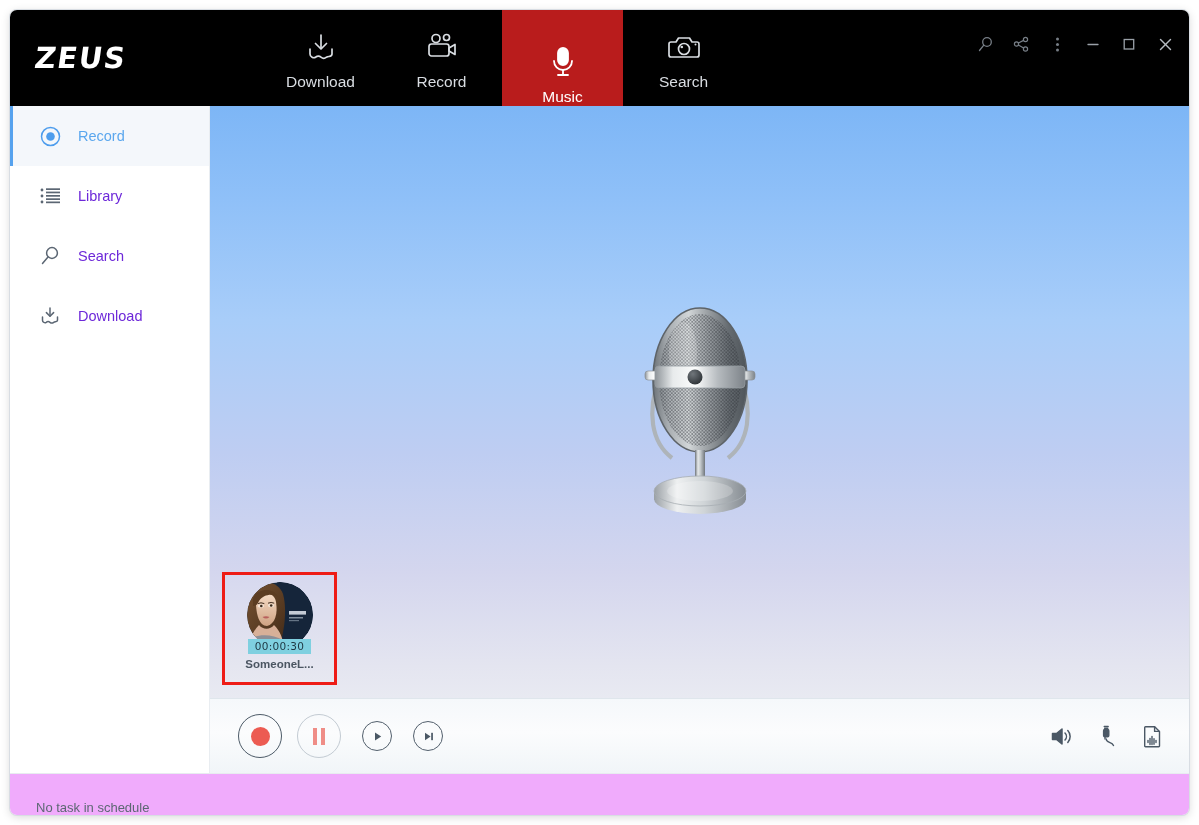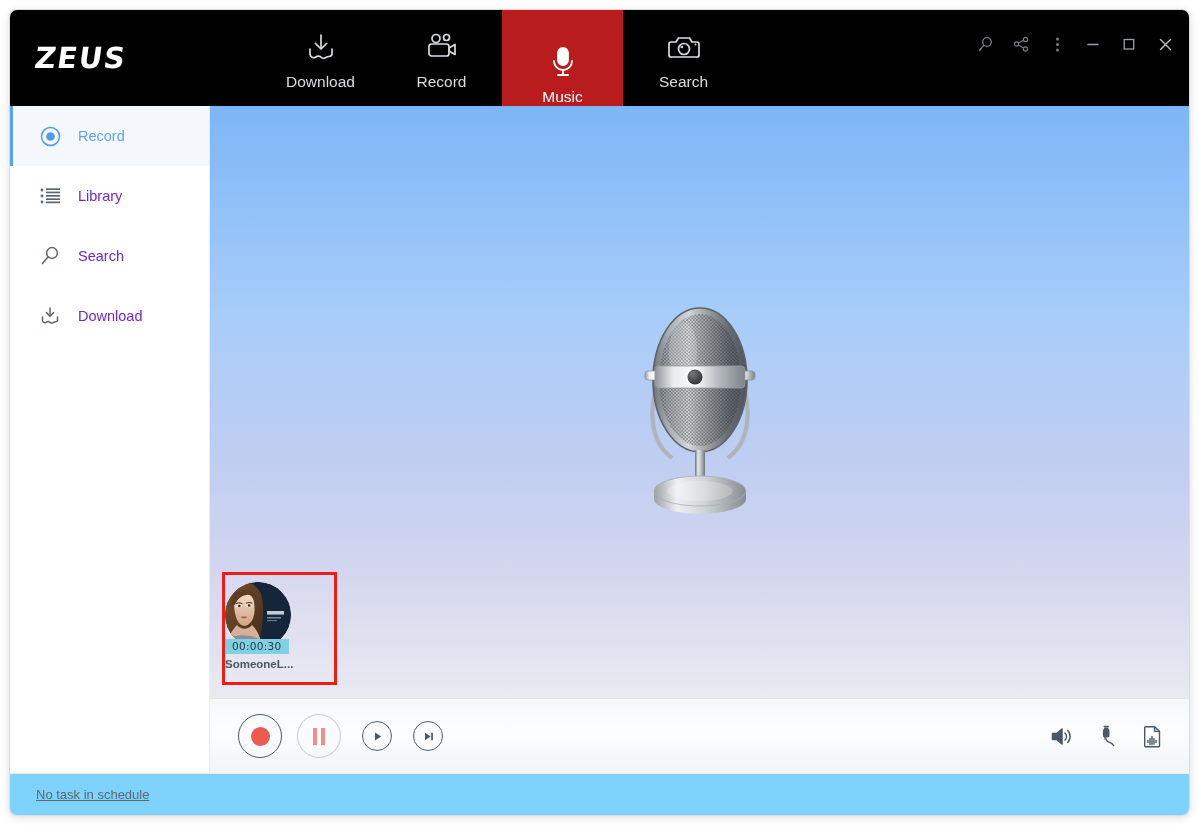--- a/index.html
+++ b/index.html
@@ -116,21 +116,21 @@
   }
 
   
   .thumb-card {
     position: absolute;
     left: 12px; bottom: 13px;
     width: 115px; height: 113px;
     border: 3px solid #ee1c16;
     background: rgba(255,255,255,0.06);
     display: flex; flex-direction: column;
-    align-items: flex-start;
+    align-items: center;
     cursor: pointer;
     padding-top: 7px;
   }
   .thumb-art {
     width: 66px; height: 66px;
     border-radius: 50%;
     overflow: hidden;
     position: relative;
     flex: 0 0 66px;
   }
@@ -175,27 +175,26 @@
   .cbtn-pause { width: 44px; height: 44px; border: 1.4px solid #c3cbd3; margin-left: 2px; }
   .cbtn-pause .bars { display: flex; gap: 4px; }
   .cbtn-pause .bars i { display: block; width: 4px; height: 17px; background: #ef8d87; }
   .cbtn-sm { width: 30px; height: 30px; border: 1.4px solid #53606d; margin-left: 8px; }
 
   .ico-btn { cursor: pointer; display: flex; align-items: center; justify-content: center; }
 
   
   .statusbar {
     height: 42px; flex: 0 0 42px;
-    background: #7dd3fc;
+    background: #f0abfc;
     border-top: 1px solid #e8ecf0;
-    display: flex; align-items: center;
+    display: flex; align-items: flex-end;
     padding-left: 26px;
     font-size: 13px;
     color: #5c6773;
-    text-decoration: underline;
   }
 </style>
 </head>
 <body>
 
 <div class="app-window">
 
   <div class="header">
 
     <div class="logo-wrap">

